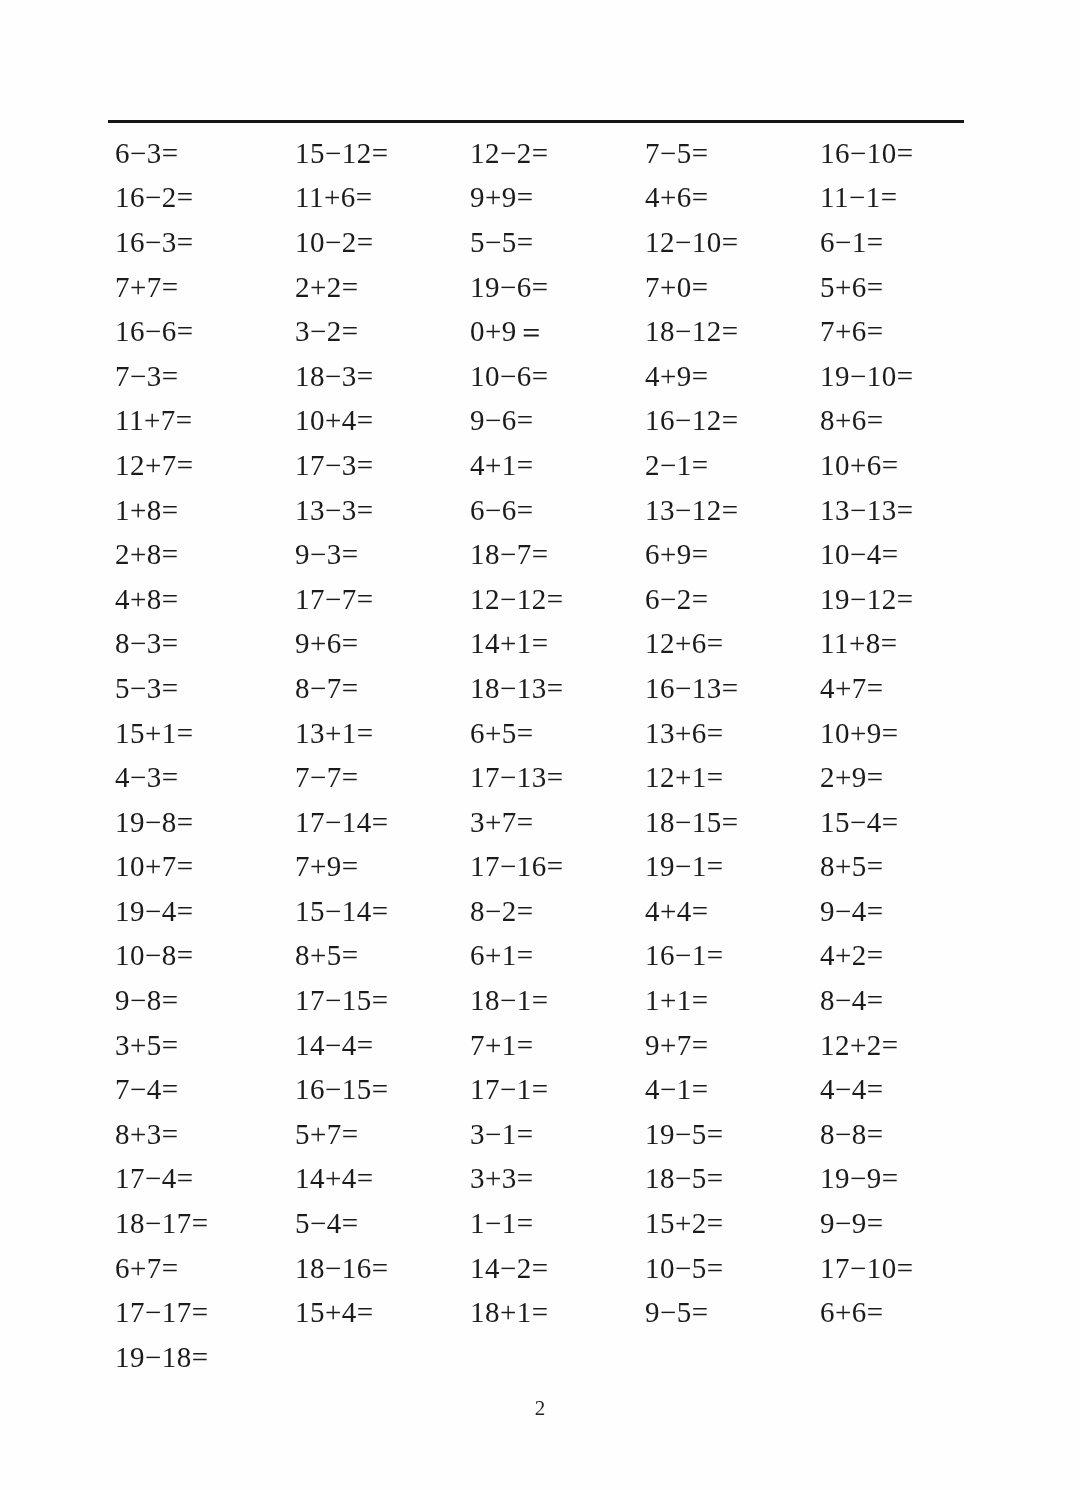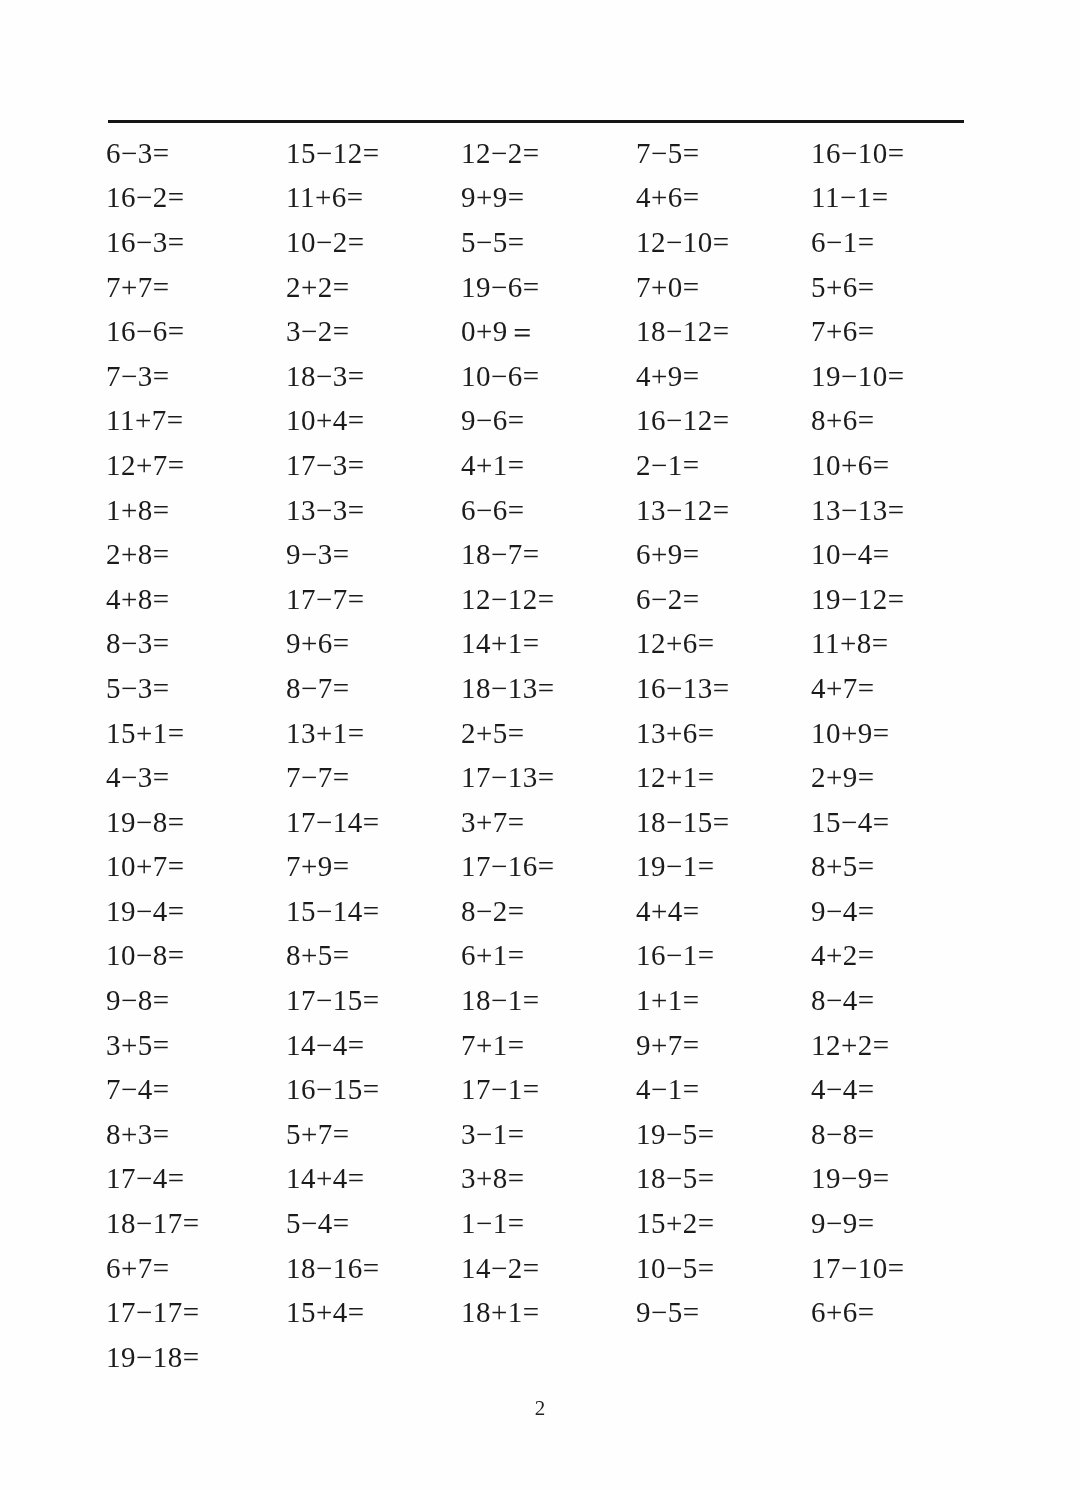--- a/index.html
+++ b/index.html
@@ -19,21 +19,21 @@
   .top-rule {
     position: absolute;
     left: 108px;
     top: 120px;
     width: 856px;
     height: 3px;
     background: #151515;
   }
   .problems-grid {
     position: absolute;
-    left: 106px;
+    left: 115px;
     top: 131px;
     width: 850px;
     display: grid;
     grid-template-columns: 180px 175px 175px 175px 145px;
     grid-auto-rows: 44.6px;
   }
   .problem-cell {
     display: flex;
     align-items: center;
     font-size: 29px;
@@ -116,21 +116,21 @@
       <div class="problem-cell">14+1=</div>
       <div class="problem-cell">12+6=</div>
       <div class="problem-cell">11+8=</div>
       <div class="problem-cell">5−3=</div>
       <div class="problem-cell">8−7=</div>
       <div class="problem-cell">18−13=</div>
       <div class="problem-cell">16−13=</div>
       <div class="problem-cell">4+7=</div>
       <div class="problem-cell">15+1=</div>
       <div class="problem-cell">13+1=</div>
-      <div class="problem-cell">2+5=</div>
+      <div class="problem-cell">6+5=</div>
       <div class="problem-cell">13+6=</div>
       <div class="problem-cell">10+9=</div>
       <div class="problem-cell">4−3=</div>
       <div class="problem-cell">7−7=</div>
       <div class="problem-cell">17−13=</div>
       <div class="problem-cell">12+1=</div>
       <div class="problem-cell">2+9=</div>
       <div class="problem-cell">19−8=</div>
       <div class="problem-cell">17−14=</div>
       <div class="problem-cell">3+7=</div>
@@ -166,21 +166,21 @@
       <div class="problem-cell">17−1=</div>
       <div class="problem-cell">4−1=</div>
       <div class="problem-cell">4−4=</div>
       <div class="problem-cell">8+3=</div>
       <div class="problem-cell">5+7=</div>
       <div class="problem-cell">3−1=</div>
       <div class="problem-cell">19−5=</div>
       <div class="problem-cell">8−8=</div>
       <div class="problem-cell">17−4=</div>
       <div class="problem-cell">14+4=</div>
-      <div class="problem-cell">3+8=</div>
+      <div class="problem-cell">3+3=</div>
       <div class="problem-cell">18−5=</div>
       <div class="problem-cell">19−9=</div>
       <div class="problem-cell">18−17=</div>
       <div class="problem-cell">5−4=</div>
       <div class="problem-cell">1−1=</div>
       <div class="problem-cell">15+2=</div>
       <div class="problem-cell">9−9=</div>
       <div class="problem-cell">6+7=</div>
       <div class="problem-cell">18−16=</div>
       <div class="problem-cell">14−2=</div>

